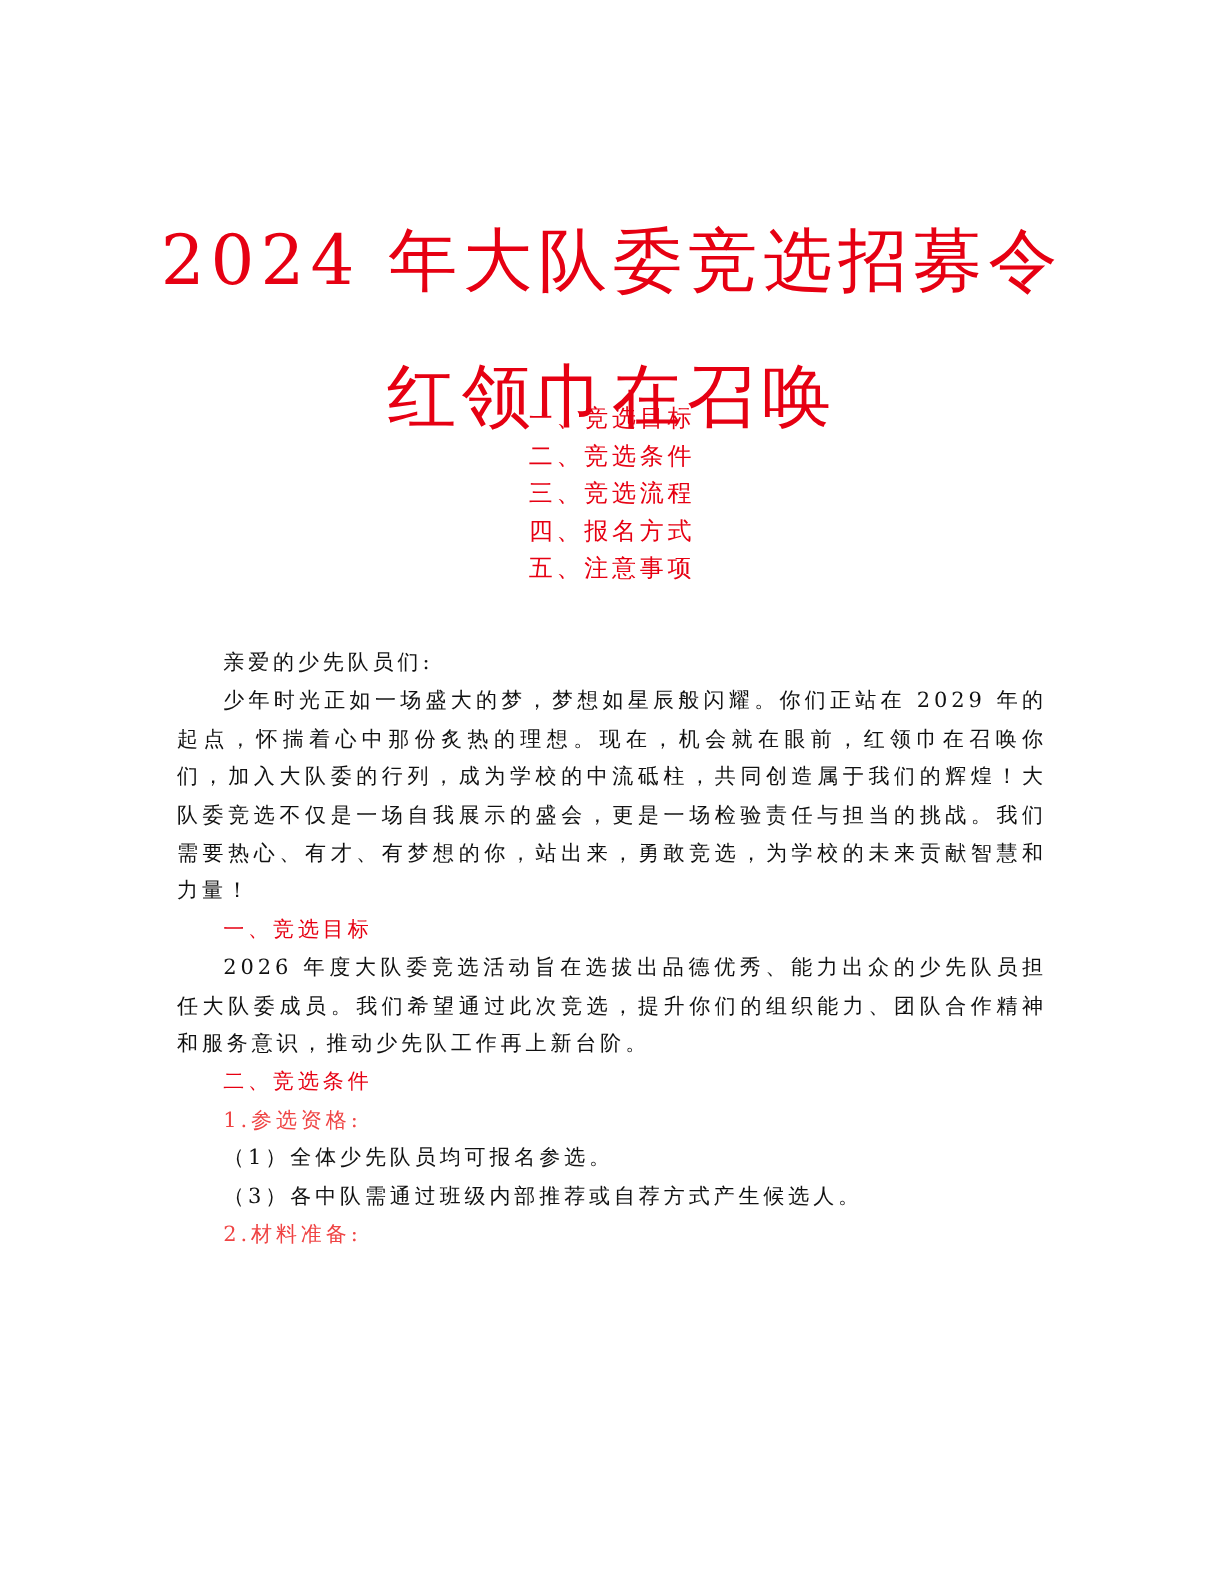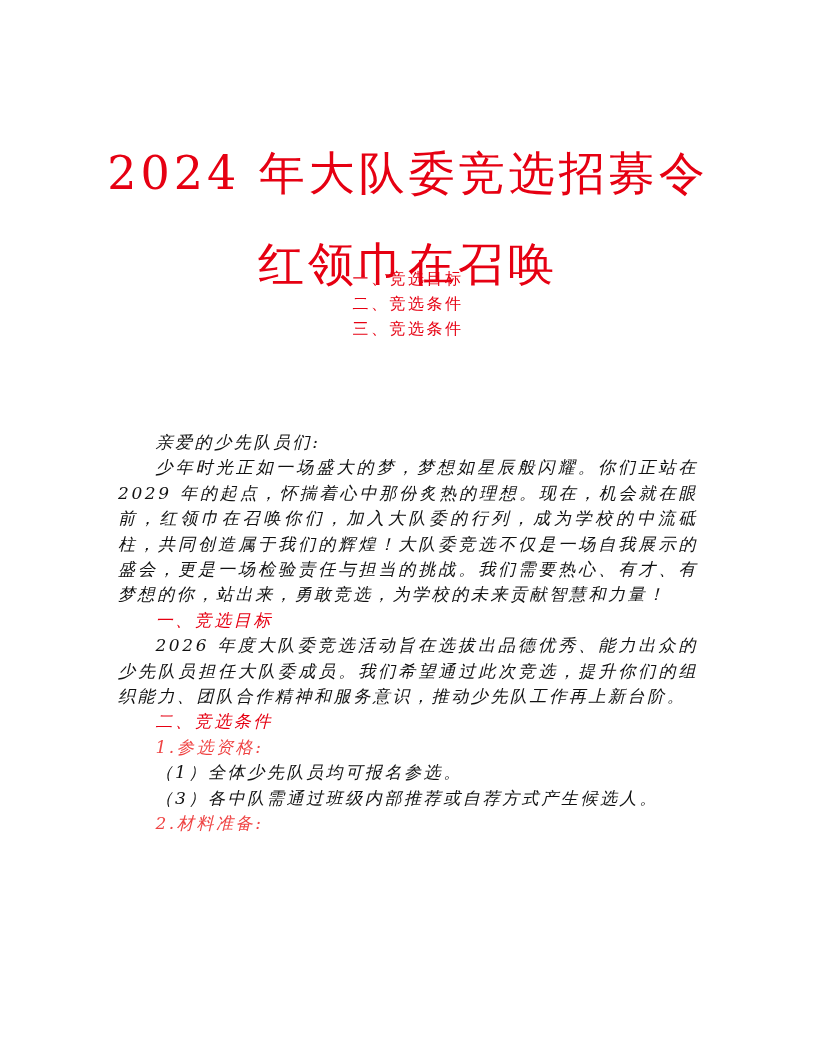--- a/index.html
+++ b/index.html
@@ -6,37 +6,39 @@
   body { width: 816px; height: 1056px; position: relative; overflow: hidden;
          font-family: "DejaVu Serif", "Liberation Serif", serif; color: #111; }
   .page { position: absolute; left: 0; top: 0; width: 816px; height: 864px; padding-left: 28px; }
   .title { position: absolute; left: 0; width: 816px; text-align: center; color: #e60012;
            font-size: 46px; line-height: 60px; letter-spacing: 4px; font-weight: normal; }
   .title.t1 { top: 112px; }
   .title.t2 { top: 196px; text-align: center; }
   .toc { position: absolute; top: 266px; left: 0; width: 816px; text-align: center; }
   .toc-item { color: #e60012; font-size: 16px; line-height: 25px; letter-spacing: 2.5px; }
   .body { position: absolute; left: 118px; top: 430px; width: 580px;
-          font-size: 17px; line-height: 25.4px; letter-spacing: 2.6px; text-align: justify; font-style: italic; }
+          font-size: 14px; line-height: 25.4px; letter-spacing: 2.6px; text-align: justify; }
   .p { margin: 0; text-indent: 2.2em; }
   .h { color: #e60012; text-indent: 2.2em; margin: 0; }
   .sub { color: #ef4444; text-indent: 2.2em; margin: 0; }
   .item { margin: 0; text-indent: 2.2em; }
 </style>
 </head>
 <body>
 
 <div class="page">
   <h1 class="title t1">2024 年大队委竞选招募令</h1>
   <h2 class="title t2">红领巾在召唤</h2>
 
   <div class="toc">
     <div class="toc-item">一、竞选目标</div>
     <div class="toc-item">二、竞选条件</div>
-    <div class="toc-item">三、竞选条件</div>
+    <div class="toc-item">三、竞选流程</div>
+    <div class="toc-item">四、报名方式</div>
+    <div class="toc-item">五、注意事项</div>
   </div>
 
   <div class="body">
     <p class="p">亲爱的少先队员们:</p>
     <p class="p">少年时光正如一场盛大的梦，梦想如星辰般闪耀。你们正站在 2029 年的起点，怀揣着心中那份炙热的理想。现在，机会就在眼前，红领巾在召唤你们，加入大队委的行列，成为学校的中流砥柱，共同创造属于我们的辉煌！大队委竞选不仅是一场自我展示的盛会，更是一场检验责任与担当的挑战。我们需要热心、有才、有梦想的你，站出来，勇敢竞选，为学校的未来贡献智慧和力量！</p>
 
     <p class="h">一、竞选目标</p>
     <p class="p">2026 年度大队委竞选活动旨在选拔出品德优秀、能力出众的少先队员担任大队委成员。我们希望通过此次竞选，提升你们的组织能力、团队合作精神和服务意识，推动少先队工作再上新台阶。</p>
 
     <p class="h">二、竞选条件</p>

